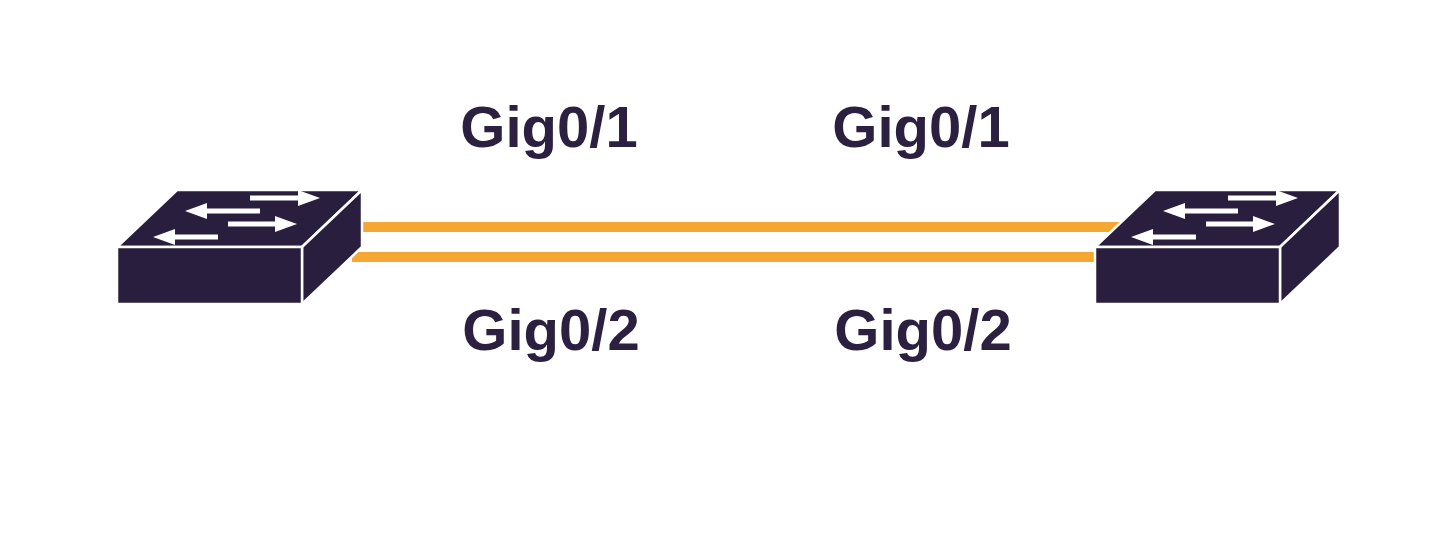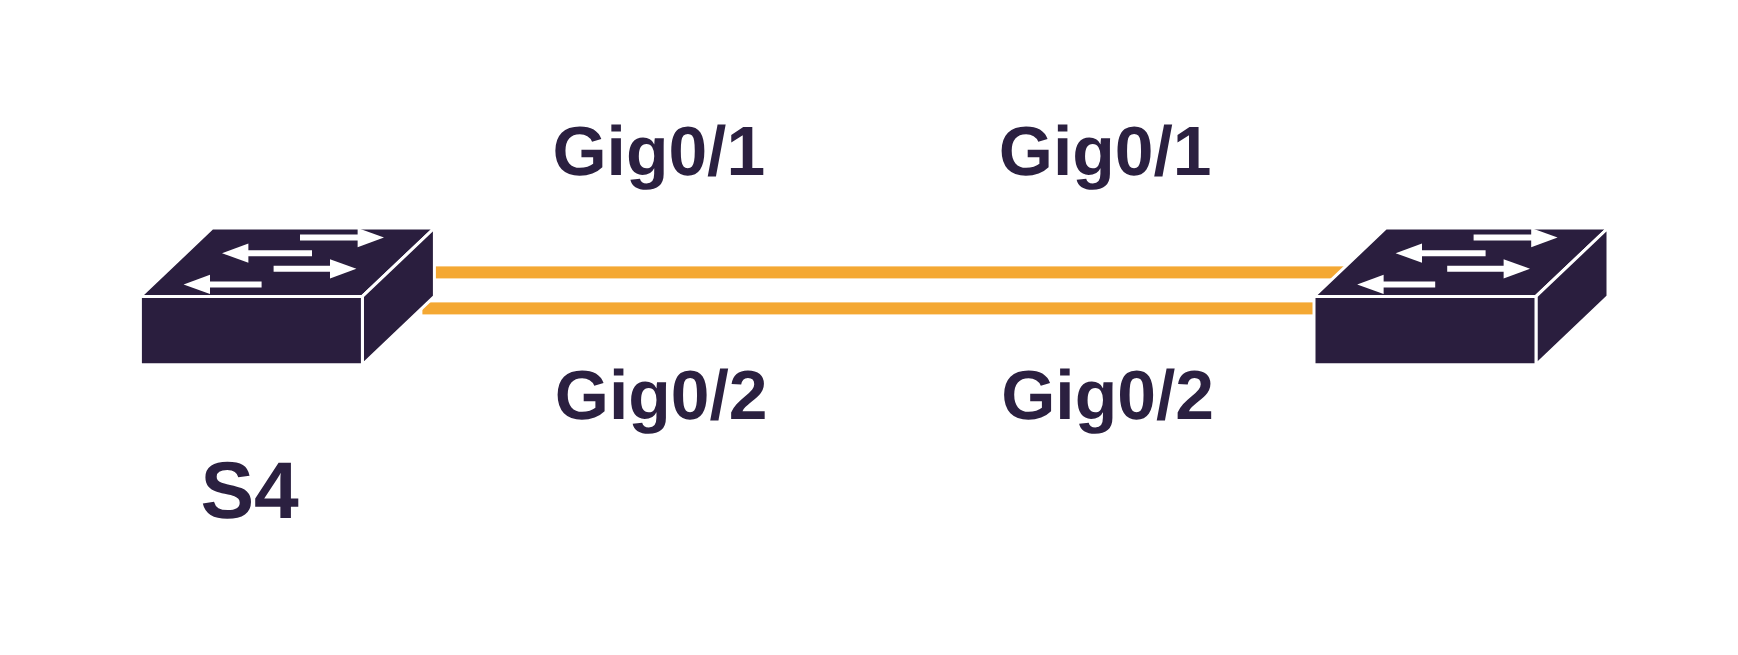--- a/index.html
+++ b/index.html
@@ -99,15 +99,14 @@
 
   <svg class="switch-svg switch-right" width="250" height="120" viewBox="-2 -2 250 120" aria-hidden="true">
     <use href="#sw-symbol"></use>
   </svg>
 
   <div class="iface-label lbl-top-left">Gig0/1</div>
   <div class="iface-label lbl-top-right">Gig0/1</div>
   <div class="iface-label lbl-bottom-left">Gig0/2</div>
   <div class="iface-label lbl-bottom-right">Gig0/2</div>
 
-  <div class="dev-label lbl-s4">S4</div>
 
 </div>
 
 </body></html>

